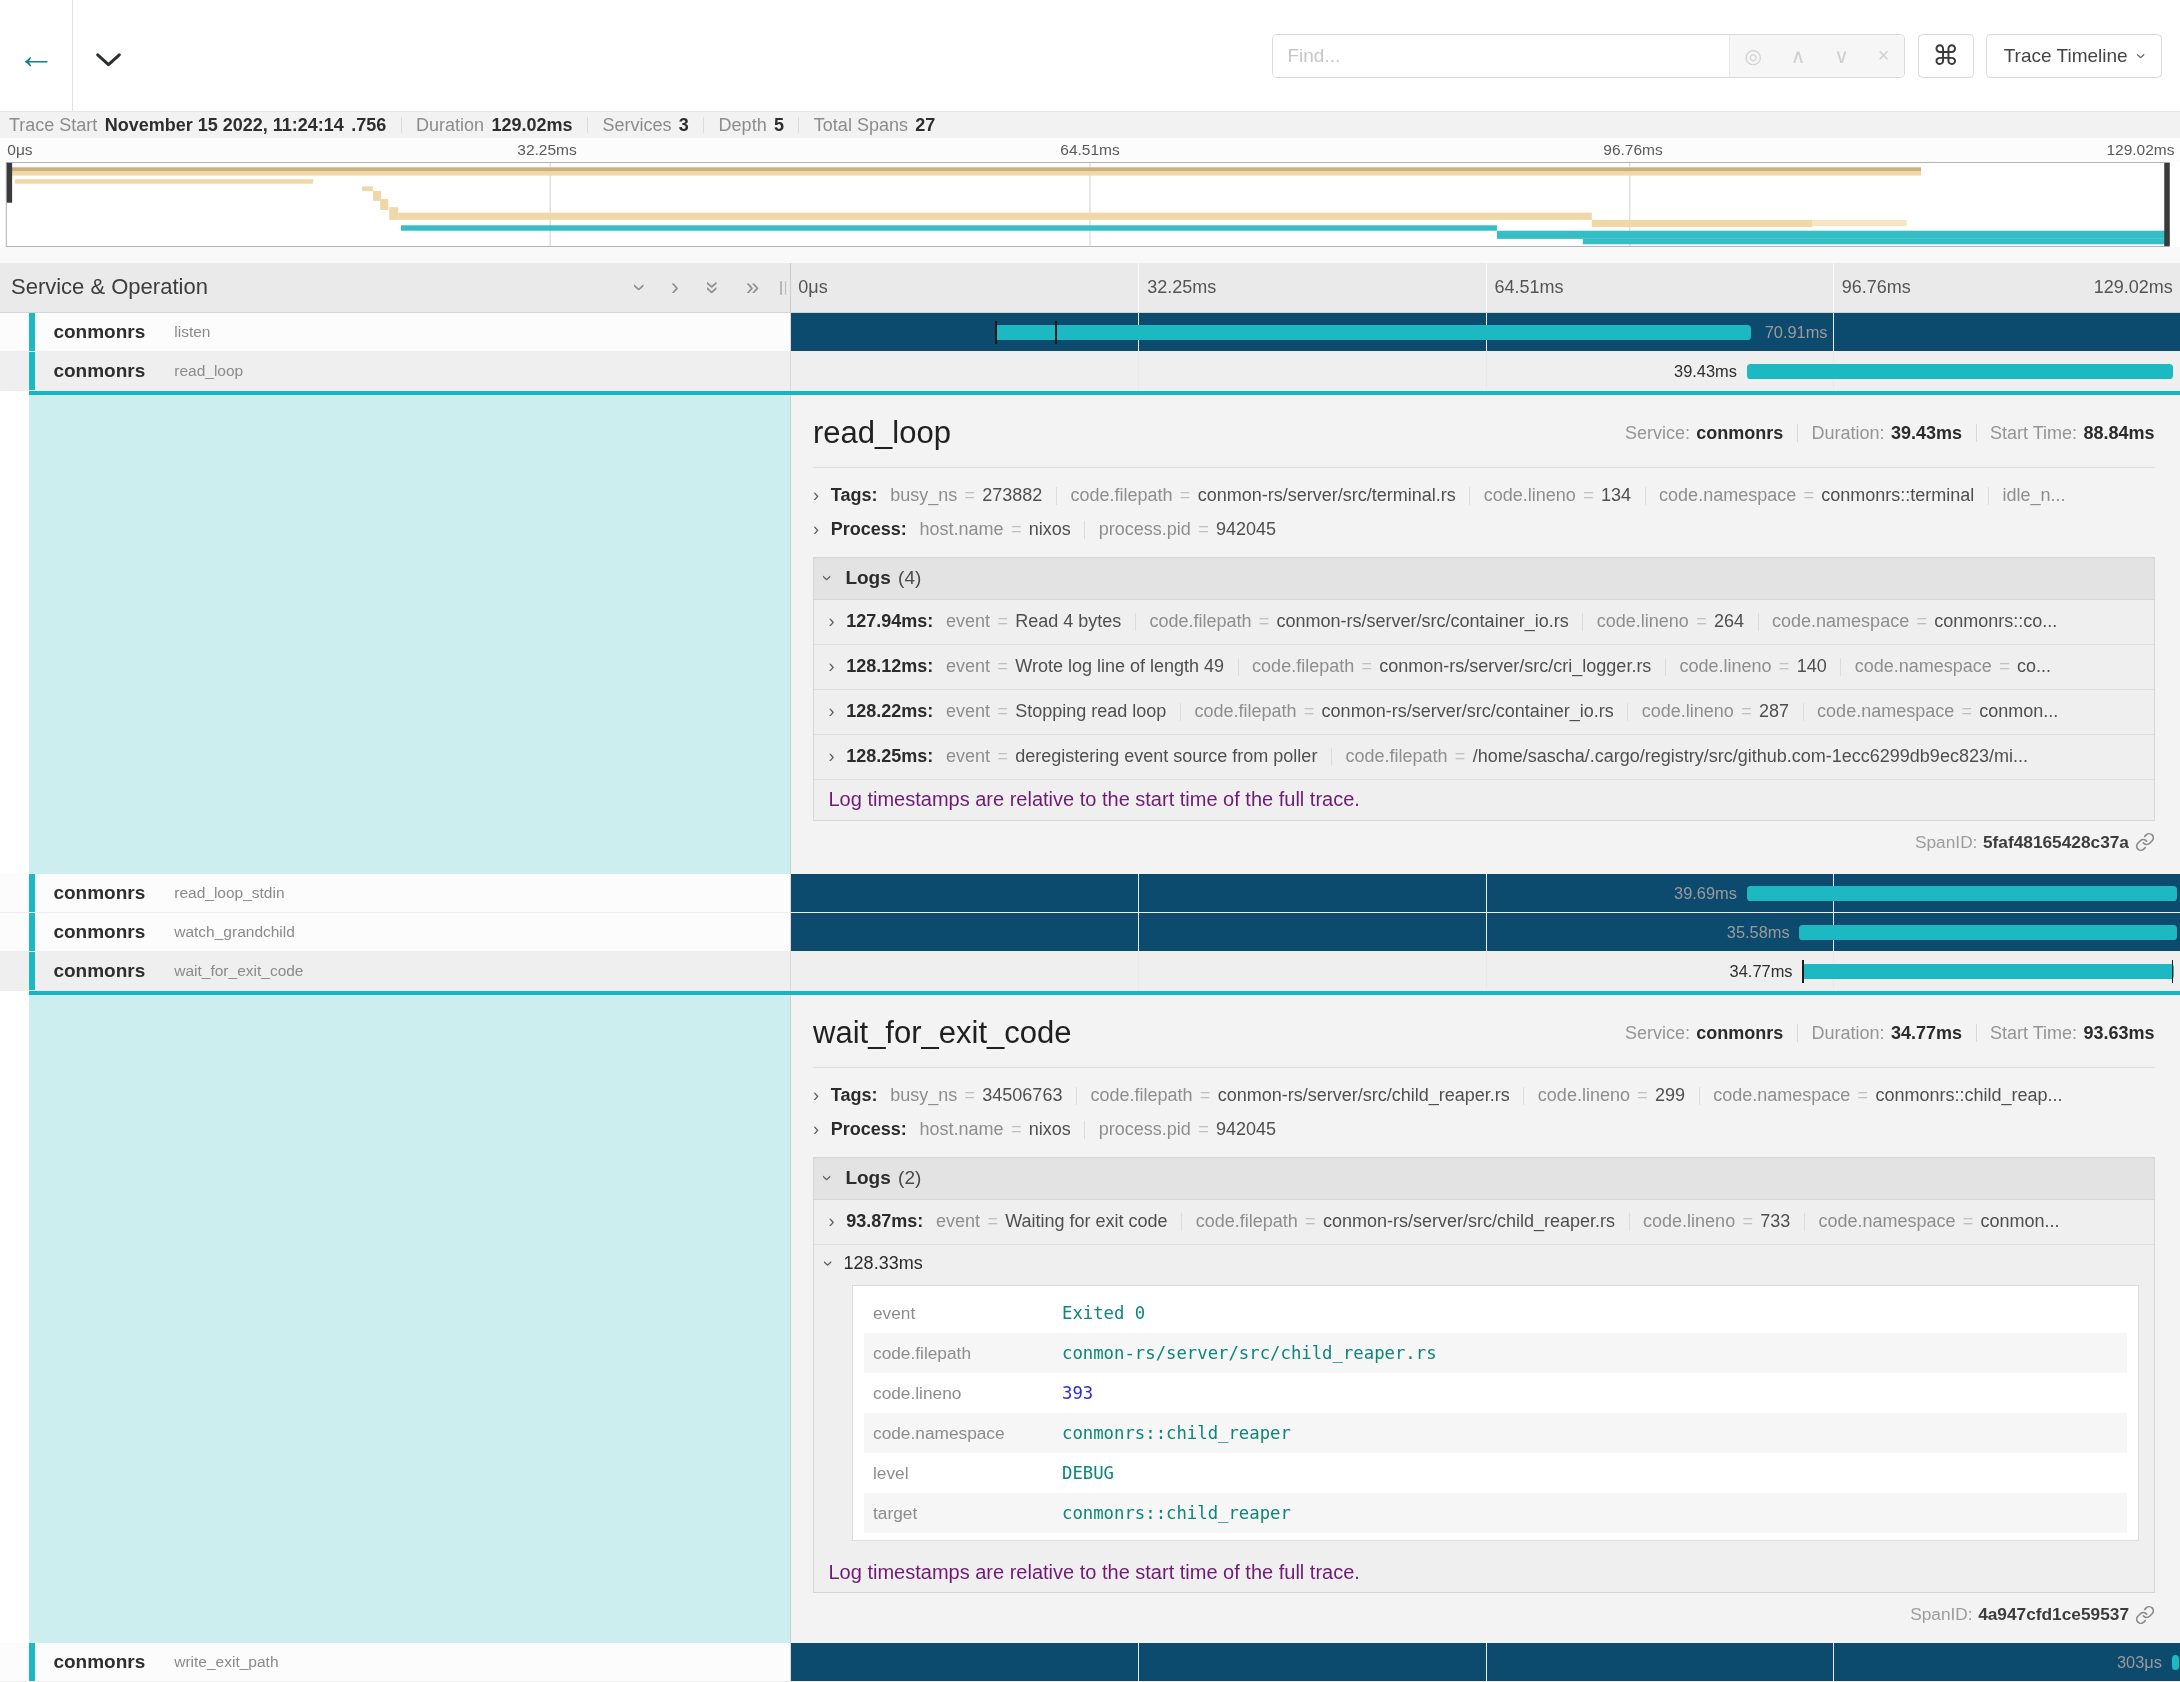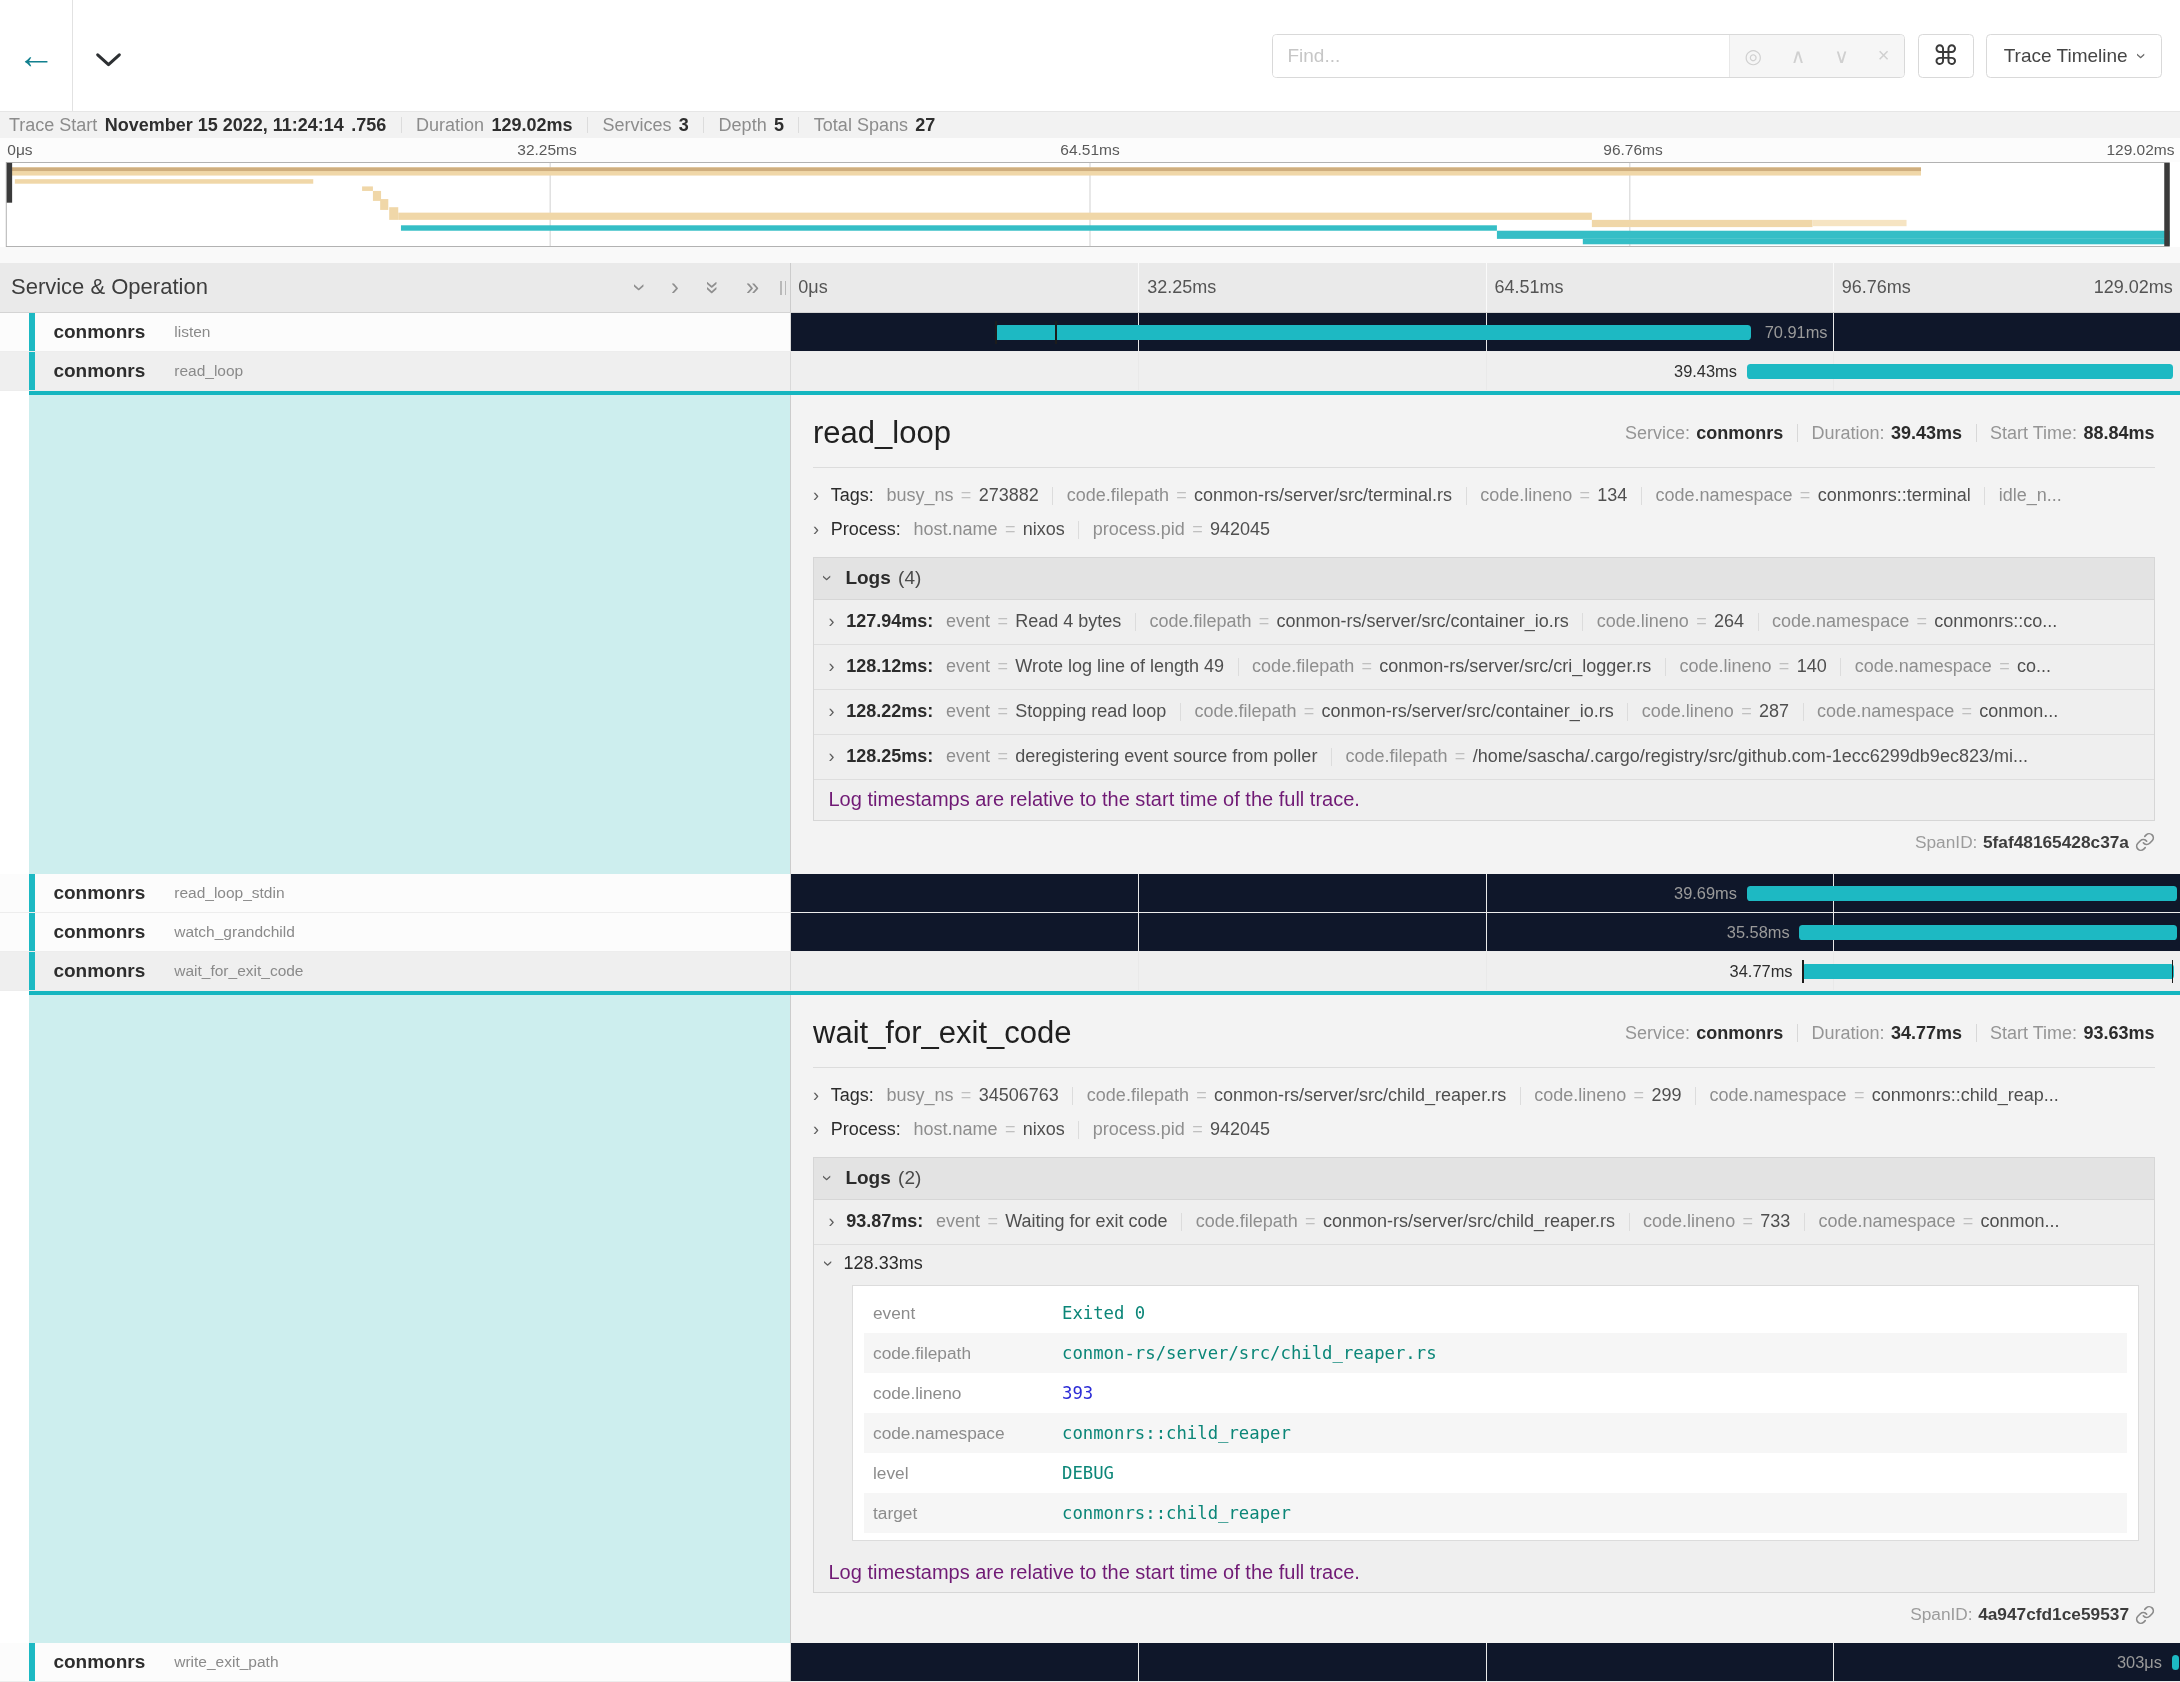--- a/index.html
+++ b/index.html
@@ -67,21 +67,21 @@
   .ghandle i{width:1.8px;height:14.5px;background:#b8b8b8}
   .ghead-right{flex:1;position:relative;font-size:18px;color:#545454}
   .gt{position:absolute;top:13.6px}
   .gt.r{right:7.3px}
   .ggl{position:absolute;top:0;bottom:0;width:0.9px;background:#fafafa}
 
   
   .span-row{height:39px;display:flex}
   .row-left{width:791px;display:flex;align-items:center;padding-left:29px;border-right:0.9px solid #d9d9d9;
             border-bottom:0.9px solid #ededed;background:#fcfcfc;cursor:pointer}
-  .row-right{flex:1;position:relative;border-bottom:0.9px solid #ededed;background:#0f172a;cursor:pointer}
+  .row-right{flex:1;position:relative;border-bottom:0.9px solid #ededed;background:#0c4a6e;cursor:pointer}
   .span-row.sel .row-left,.span-row.sel .row-right{background:#efefef}
   .accent{width:6.4px;align-self:stretch;background:#1db9c3}
   .svc{font-size:19px;font-weight:bold;color:#2e2e2e;margin-left:18px}
   .op{font-size:15.5px;color:#8a8a8a;margin-left:29px}
   .gl{position:absolute;top:0;bottom:0;width:0.9px;background:#e9e9e9}
   .gl.g1{left:25%}.gl.g2{left:50%}.gl.g3{left:75%}
   .bar{position:absolute;top:11.8px;height:15.5px;border-radius:3.6px;background:#1db9c3}
   .dur{position:absolute;top:0;line-height:38px;font-size:16.4px;color:#9a9a9a;white-space:nowrap}
   .dur.dark{color:#2e2e2e}
   .tickmark{position:absolute;top:8.2px;height:23px;width:1.8px;background:#1c1c1c}
@@ -97,21 +97,21 @@
   .d-title-row{display:flex;align-items:center;height:49px}
   .d-title{font-size:31px;color:#202020;font-weight:400;margin:0}
   .d-meta{margin-left:auto;font-size:18px;color:#959595;display:flex;align-items:center;white-space:nowrap}
   .d-meta b{color:#2b2b2b;margin-left:6.4px}
   .msep{width:0.9px;height:18px;background:#d8d8d8;margin:0 13.6px}
   .drule{border:0;border-top:0.9px solid #dcdcdc;margin:9px 0 11px}
   .kv-line{height:34px;display:flex;align-items:center;font-size:18px;white-space:nowrap;overflow:hidden}
   .chev{margin-right:11.8px;cursor:pointer}
   .chev::before{content:"›";font-size:18px;color:#5f5f5f}
   .chev.open{transform:rotate(90deg);margin-right:0;margin-left:-3.6px}
-  .kv-cap{font-weight:normal;color:#2b2b2b;margin-right:12.7px}
+  .kv-cap{font-weight:bold;color:#2b2b2b;margin-right:12.7px}
   .tk{color:#8e8e8e}
   .te::before{content:"=";color:#c0c0c0;margin:0 7.3px}
   .tv{color:#4f4f4f}
   .vsep{display:inline-block;width:0.9px;height:18px;background:#dcdcdc;margin:0 13.6px}
   .logs-box{border:0.9px solid #d6d6d6;background:#efefef;margin-top:10px}
   .logs-head{height:42px;background:#e3e3e3;border-bottom:0.9px solid #d6d6d6;display:flex;align-items:center;padding-left:14.5px;font-size:19px;cursor:pointer}
   .logs-head b{color:#2b2b2b;margin:0 7.3px 0 14.5px}
   .logs-count{color:#4a4a4a}
   .log-row{min-height:45px;display:flex;align-items:center;padding:0 14.5px;border-bottom:0.9px solid #dedede;
            font-size:18px;white-space:nowrap;overflow:hidden;cursor:pointer}

